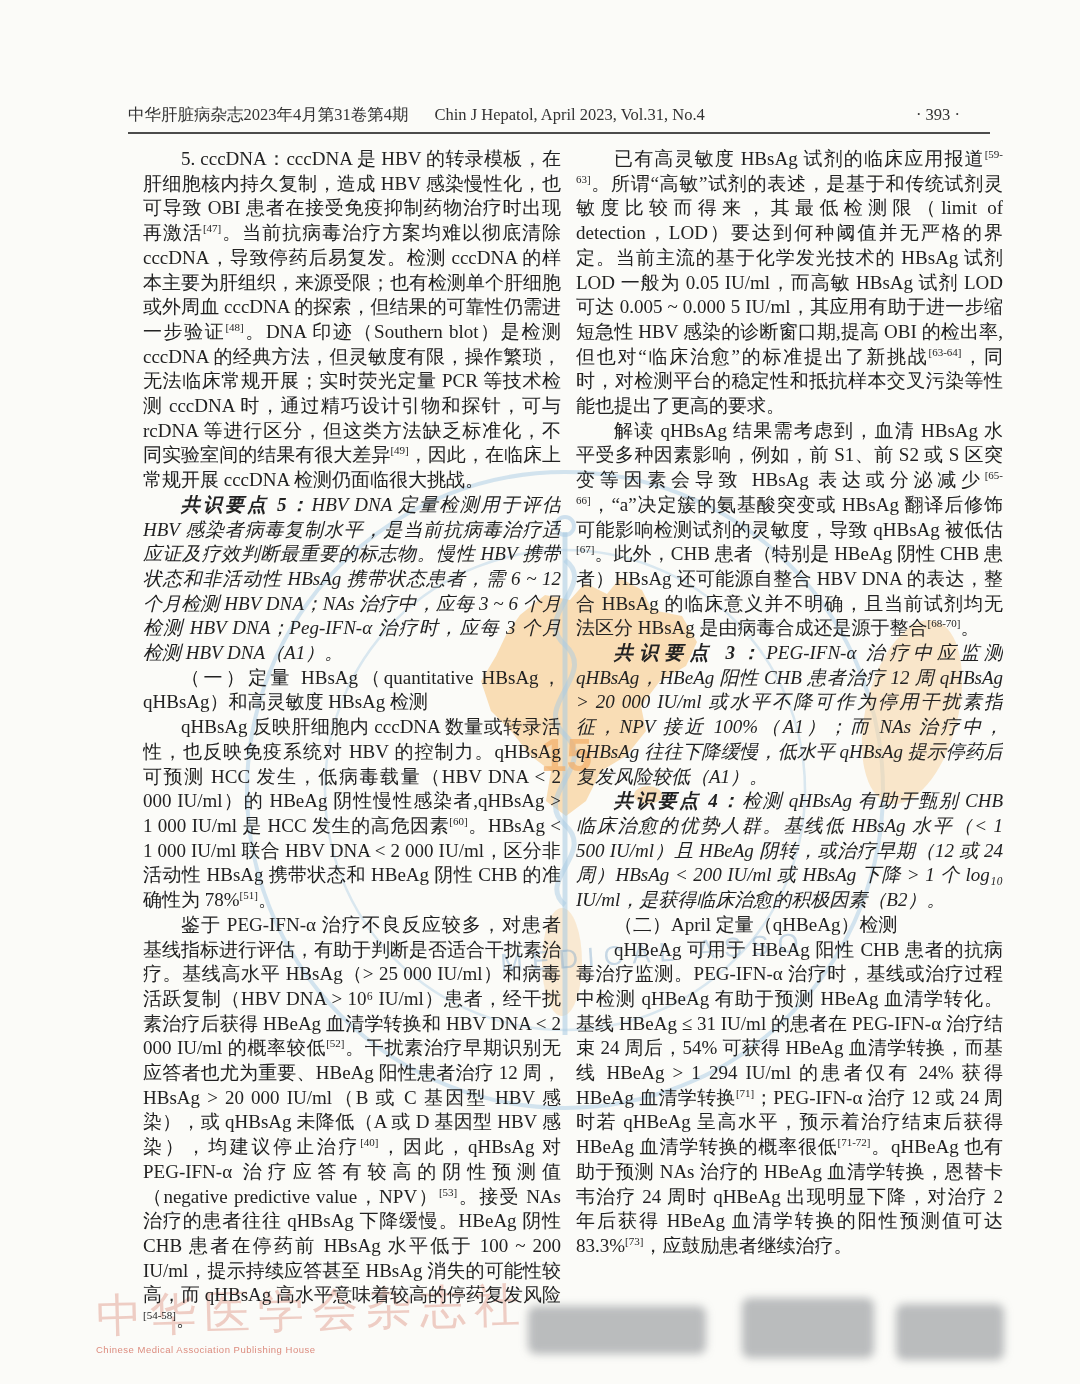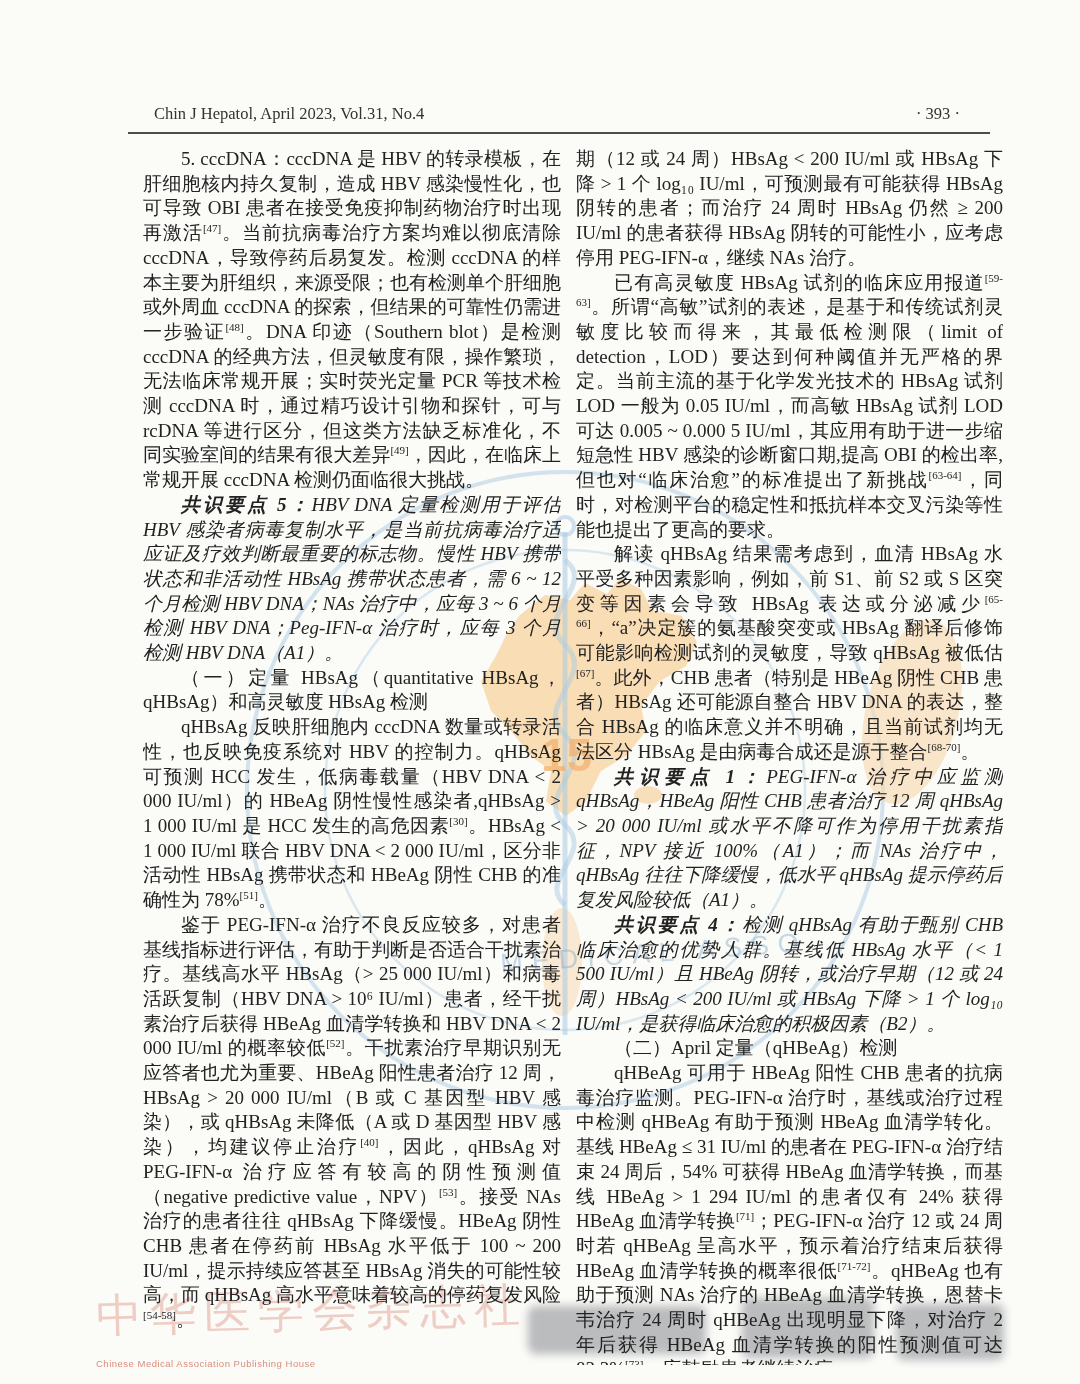--- a/index.html
+++ b/index.html
@@ -31,21 +31,21 @@
   .wm-arc-text{position:absolute;left:500px;top:938px;z-index:1;pointer-events:none;
     font-family:"Liberation Sans",sans-serif;font-size:27px;letter-spacing:9px;
     color:rgba(125,165,200,0.42);transform:rotate(-4deg);}
   .wm-15{position:absolute;left:541px;top:728px;z-index:1;pointer-events:none;
     font-family:"Liberation Sans",sans-serif;font-weight:bold;font-size:46px;
     color:rgba(242,176,110,0.75);}
   
   .stamp-red{position:absolute;left:96px;top:1280px;z-index:1;pointer-events:none;}
   .stamp-cn{font-size:46px;letter-spacing:8px;color:rgba(213,116,96,0.34);
             transform:rotate(-1.5deg);white-space:nowrap;}
-  .stamp-en{margin-top:16px;font-size:9.5px;color:rgba(200,70,50,0.62);
+  .stamp-en{margin-top:2px;font-size:9.5px;color:rgba(200,70,50,0.62);
             font-family:"Liberation Sans",sans-serif;letter-spacing:0.5px;}
   
   .blurstamp{position:absolute;z-index:1;border-radius:8px;filter:blur(4px);
              background:rgba(95,100,108,0.42);pointer-events:none;}
   .b1{left:528px;top:1306px;width:178px;height:48px;}
   .b2{left:742px;top:1298px;width:132px;height:60px;}
   .b3{left:896px;top:1304px;width:108px;height:56px;}
 </style>
 </head>
 <body>
@@ -60,38 +60,38 @@
     <ellipse cx="912" cy="712" rx="46" ry="94" fill="#f8d8ab" opacity="0.6" transform="rotate(14 912 712)"></ellipse>
     <ellipse cx="562" cy="962" rx="20" ry="54" fill="#f8d8ab" opacity="0.5"></ellipse>
     <line x1="565" y1="532" x2="565" y2="1035" stroke="#a9cbe3" stroke-width="5" opacity="0.55"></line>
     <circle cx="565" cy="526" r="9" fill="none" stroke="#a9cbe3" stroke-width="4" opacity="0.55"></circle>
     <path d="M 565 560 C 598 585, 532 615, 565 645 C 598 675, 532 705, 565 735 C 598 765, 532 795, 565 825 C 596 853, 536 880, 565 905" fill="none" stroke="#a9cbe3" stroke-width="5" opacity="0.5"></path>
   </svg>
   <div class="wm-arc-text">MEDICAL ASSO</div>
   <div class="wm-15">15</div>
 
   <header>
+    <span class="jt-cn">中华肝脏病杂志2023年4月第31卷第4期</span>
     <span class="jt-en">Chin J Hepatol, April 2023, Vol.31, No.4</span>
     <span class="pageno">· 393 ·</span>
   </header>
   <div class="rule"></div>
 
   <main>
     <div class="col left">
         <p class="para body">5. cccDNA：cccDNA 是 HBV 的转录模板，在肝细胞核内持久复制，造成 HBV 感染慢性化，也可导致 OBI 患者在接受免疫抑制药物治疗时出现再激活<sup>[47]</sup>。当前抗病毒治疗方案均难以彻底清除 cccDNA，导致停药后易复发。检测 cccDNA 的样本主要为肝组织，来源受限；也有检测单个肝细胞或外周血 cccDNA 的探索，但结果的可靠性仍需进一步验证<sup>[48]</sup>。DNA 印迹（Southern blot）是检测 cccDNA 的经典方法，但灵敏度有限，操作繁琐，无法临床常规开展；实时荧光定量 PCR 等技术检测 cccDNA 时，通过精巧设计引物和探针，可与 rcDNA 等进行区分，但这类方法缺乏标准化，不同实验室间的结果有很大差异<sup>[49]</sup>，因此，在临床上常规开展 cccDNA 检测仍面临很大挑战。</p>
         <p class="para consensus"><b class="lead">共识要点 5：</b>HBV DNA 定量检测用于评估 HBV 感染者病毒复制水平，是当前抗病毒治疗适应证及疗效判断最重要的标志物。慢性 HBV 携带状态和非活动性 HBsAg 携带状态患者，需 6 ~ 12 个月检测 HBV DNA；NAs 治疗中，应每 3 ~ 6 个月检测 HBV DNA；Peg-IFN-α 治疗时，应每 3 个月检测 HBV DNA（A1）。</p>
         <p class="para body">（一）定量 HBsAg（quantitative HBsAg，qHBsAg）和高灵敏度 HBsAg 检测</p>
-        <p class="para body">qHBsAg 反映肝细胞内 cccDNA 数量或转录活性，也反映免疫系统对 HBV 的控制力。qHBsAg 可预测 HCC 发生，低病毒载量（HBV DNA &lt; 2 000 IU/ml）的 HBeAg 阴性慢性感染者,qHBsAg &gt; 1 000 IU/ml 是 HCC 发生的高危因素<sup>[30]</sup>。HBsAg &lt; 1 000 IU/ml 联合 HBV DNA &lt; 2 000 IU/ml，区分非活动性 HBsAg 携带状态和 HBeAg 阴性 CHB 的准确性为 78%<sup>[51]</sup>。</p>
+        <p class="para body">qHBsAg 反映肝细胞内 cccDNA 数量或转录活性，也反映免疫系统对 HBV 的控制力。qHBsAg 可预测 HCC 发生，低病毒载量（HBV DNA &lt; 2 000 IU/ml）的 HBeAg 阴性慢性感染者,qHBsAg &gt; 1 000 IU/ml 是 HCC 发生的高危因素<sup>[60]</sup>。HBsAg &lt; 1 000 IU/ml 联合 HBV DNA &lt; 2 000 IU/ml，区分非活动性 HBsAg 携带状态和 HBeAg 阴性 CHB 的准确性为 78%<sup>[51]</sup>。</p>
         <p class="para body">鉴于 PEG-IFN-α 治疗不良反应较多，对患者基线指标进行评估，有助于判断是否适合干扰素治疗。基线高水平 HBsAg（&gt; 25 000 IU/ml）和病毒活跃复制（HBV DNA &gt; 10⁶ IU/ml）患者，经干扰素治疗后获得 HBeAg 血清学转换和 HBV DNA &lt; 2 000 IU/ml 的概率较低<sup>[52]</sup>。干扰素治疗早期识别无应答者也尤为重要、HBeAg 阳性患者治疗 12 周，HBsAg &gt; 20 000 IU/ml（B 或 C 基因型 HBV 感染），或 qHBsAg 未降低（A 或 D 基因型 HBV 感染），均建议停止治疗<sup>[40]</sup>，因此，qHBsAg 对 PEG-IFN-α 治疗应答有较高的阴性预测值（negative predictive value，NPV）<sup>[53]</sup>。接受 NAs 治疗的患者往往 qHBsAg 下降缓慢。HBeAg 阴性 CHB 患者在停药前 HBsAg 水平低于 100 ~ 200 IU/ml，提示持续应答甚至 HBsAg 消失的可能性较高，而 qHBsAg 高水平意味着较高的停药复发风险<sup>[54-58]</sup>。</p>
       </div>
     <div class="col right">
-        <p class="para body cont">期（12 或 24 周）HBsAg &lt; 200 IU/ml 或 HBsAg 下降 &gt; 1 个 log₁₀ IU/ml，可预测最有可能获得 HBsAg 阴转的患者；而治疗 24 周时 HBsAg 仍然 ≥ 200 IU/ml 的患者获得 HBsAg 阴转的可能性小，应考虑停用 PEG-IFN-α，继续 NAs 治疗。</p>
         <p class="para body">已有高灵敏度 HBsAg 试剂的临床应用报道<sup>[59-63]</sup>。所谓“高敏”试剂的表述，是基于和传统试剂灵敏度比较而得来，其最低检测限（limit of detection，LOD）要达到何种阈值并无严格的界定。当前主流的基于化学发光技术的 HBsAg 试剂 LOD 一般为 0.05 IU/ml，而高敏 HBsAg 试剂 LOD 可达 0.005 ~ 0.000 5 IU/ml，其应用有助于进一步缩短急性 HBV 感染的诊断窗口期,提高 OBI 的检出率,但也对“临床治愈”的标准提出了新挑战<sup>[63-64]</sup>，同时，对检测平台的稳定性和抵抗样本交叉污染等性能也提出了更高的要求。</p>
         <p class="para body">解读 qHBsAg 结果需考虑到，血清 HBsAg 水平受多种因素影响，例如，前 S1、前 S2 或 S 区突变等因素会导致 HBsAg 表达或分泌减少<sup>[65-66]</sup>，“a”决定簇的氨基酸突变或 HBsAg 翻译后修饰可能影响检测试剂的灵敏度，导致 qHBsAg 被低估<sup>[67]</sup>。此外，CHB 患者（特别是 HBeAg 阴性 CHB 患者）HBsAg 还可能源自整合 HBV DNA 的表达，整合 HBsAg 的临床意义并不明确，且当前试剂均无法区分 HBsAg 是由病毒合成还是源于整合<sup>[68-70]</sup>。</p>
-        <p class="para consensus"><b class="lead">共识要点 1：</b>PEG-IFN-α 治疗中应监测 qHBsAg，HBeAg 阳性 CHB 患者治疗 12 周 qHBsAg &gt; 20 000 IU/ml 或水平不降可作为停用干扰素指征，NPV 接近 100%（A1）；而 NAs 治疗中，qHBsAg 往往下降缓慢，低水平 qHBsAg 提示停药后复发风险较低（A1）。</p>
+        <p class="para consensus"><b class="lead">共识要点 3：</b>PEG-IFN-α 治疗中应监测 qHBsAg，HBeAg 阳性 CHB 患者治疗 12 周 qHBsAg &gt; 20 000 IU/ml 或水平不降可作为停用干扰素指征，NPV 接近 100%（A1）；而 NAs 治疗中，qHBsAg 往往下降缓慢，低水平 qHBsAg 提示停药后复发风险较低（A1）。</p>
         <p class="para consensus"><b class="lead">共识要点 4：</b>检测 qHBsAg 有助于甄别 CHB 临床治愈的优势人群。基线低 HBsAg 水平（&lt; 1 500 IU/ml）且 HBeAg 阴转，或治疗早期（12 或 24 周）HBsAg &lt; 200 IU/ml 或 HBsAg 下降 &gt; 1 个 log₁₀ IU/ml，是获得临床治愈的积极因素（B2）。</p>
         <p class="para body">（二）April 定量（qHBeAg）检测</p>
         <p class="para body">qHBeAg 可用于 HBeAg 阳性 CHB 患者的抗病毒治疗监测。PEG-IFN-α 治疗时，基线或治疗过程中检测 qHBeAg 有助于预测 HBeAg 血清学转化。基线 HBeAg ≤ 31 IU/ml 的患者在 PEG-IFN-α 治疗结束 24 周后，54% 可获得 HBeAg 血清学转换，而基线 HBeAg &gt; 1 294 IU/ml 的患者仅有 24% 获得 HBeAg 血清学转换<sup>[71]</sup>；PEG-IFN-α 治疗 12 或 24 周时若 qHBeAg 呈高水平，预示着治疗结束后获得 HBeAg 血清学转换的概率很低<sup>[71-72]</sup>。qHBeAg 也有助于预测 NAs 治疗的 HBeAg 血清学转换，恩替卡韦治疗 24 周时 qHBeAg 出现明显下降，对治疗 2 年后获得 HBeAg 血清学转换的阳性预测值可达 83.3%<sup>[73]</sup>，应鼓励患者继续治疗。</p>
       </div>
   </main>
 
   <div class="stamp-red">
     <div class="stamp-cn">中华医学会杂志社</div>
     <div class="stamp-en">Chinese Medical Association Publishing House</div>
   </div>

